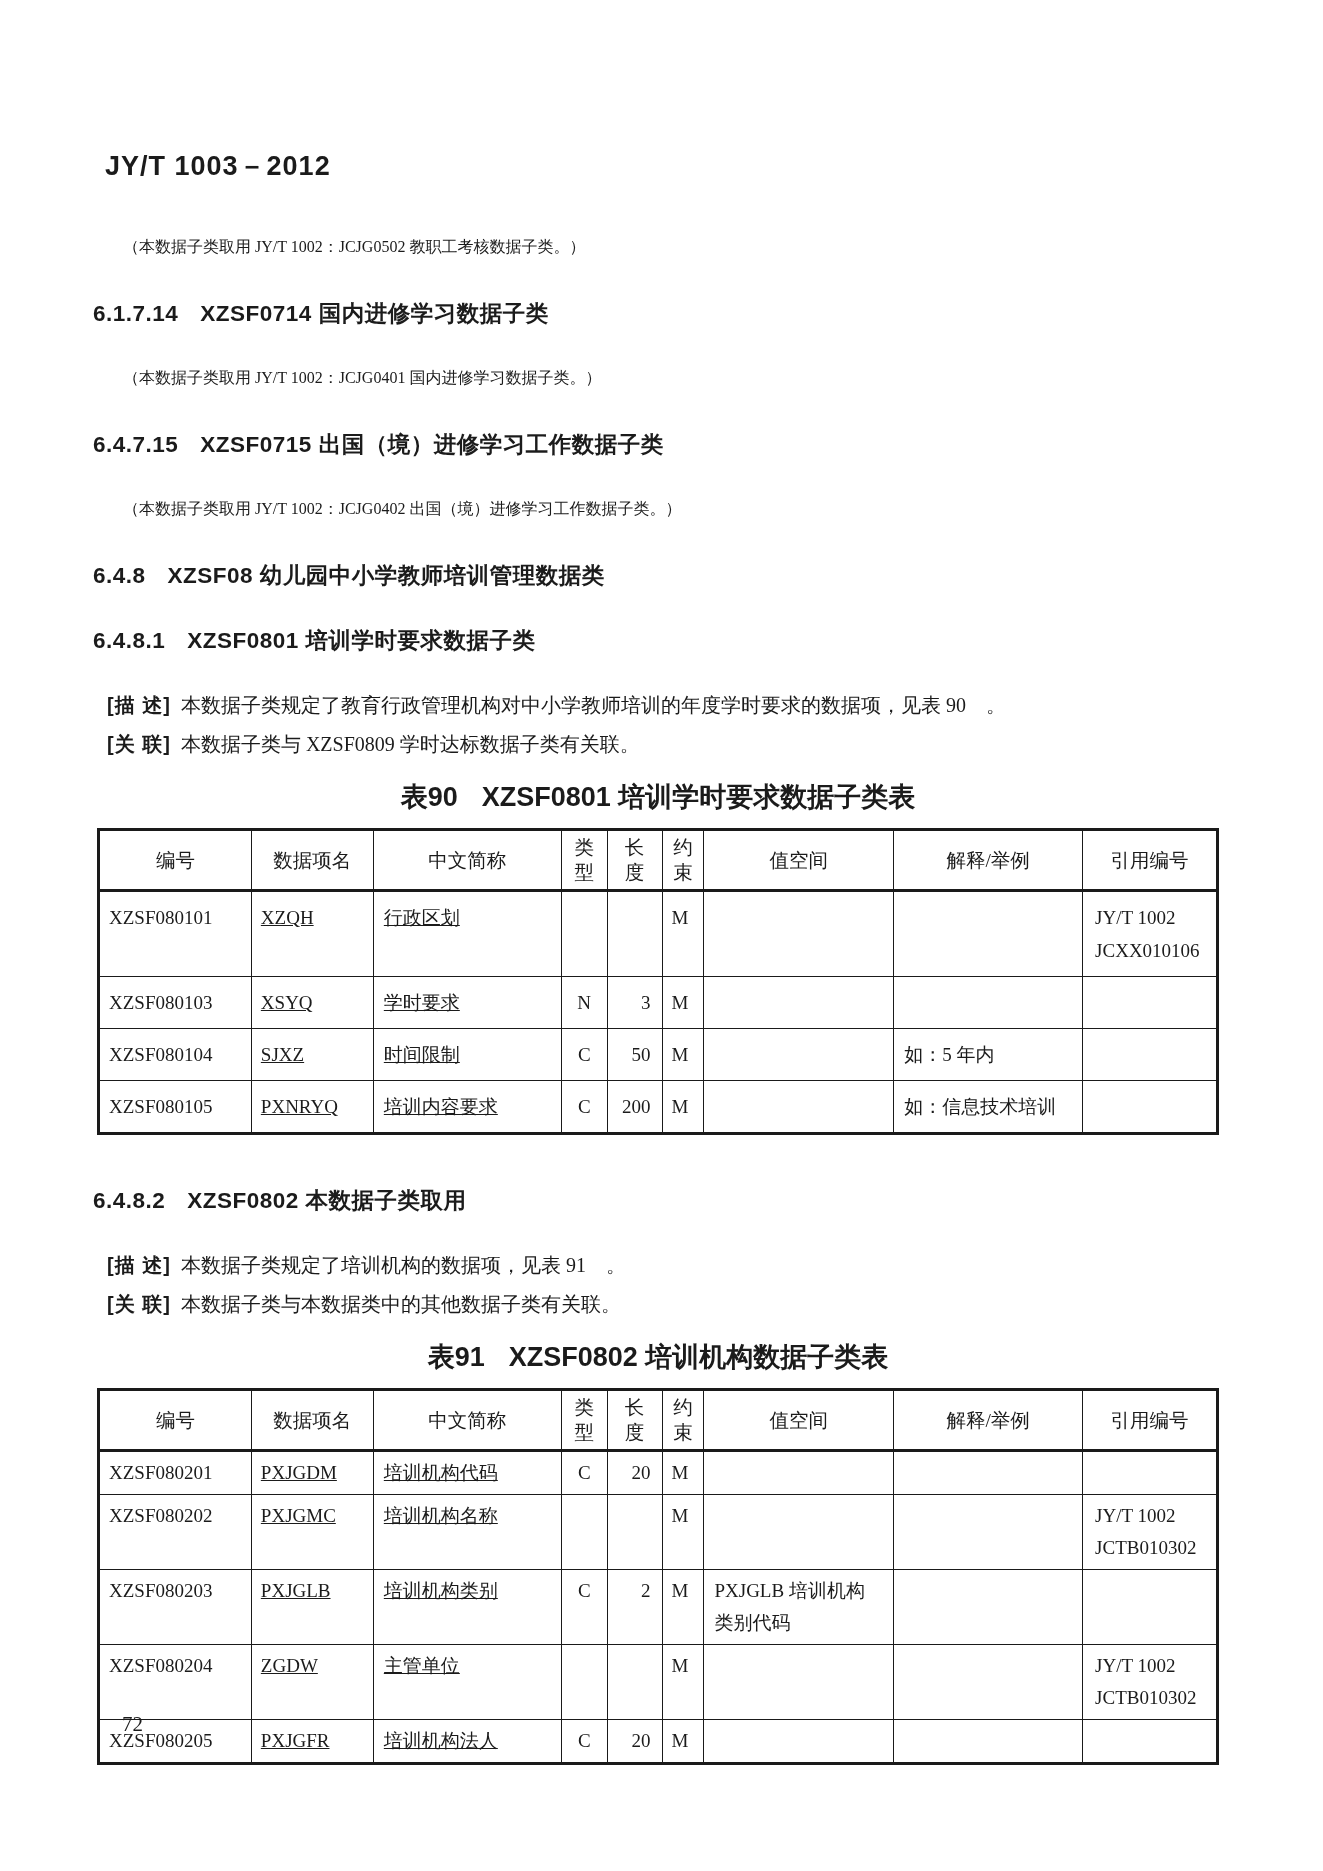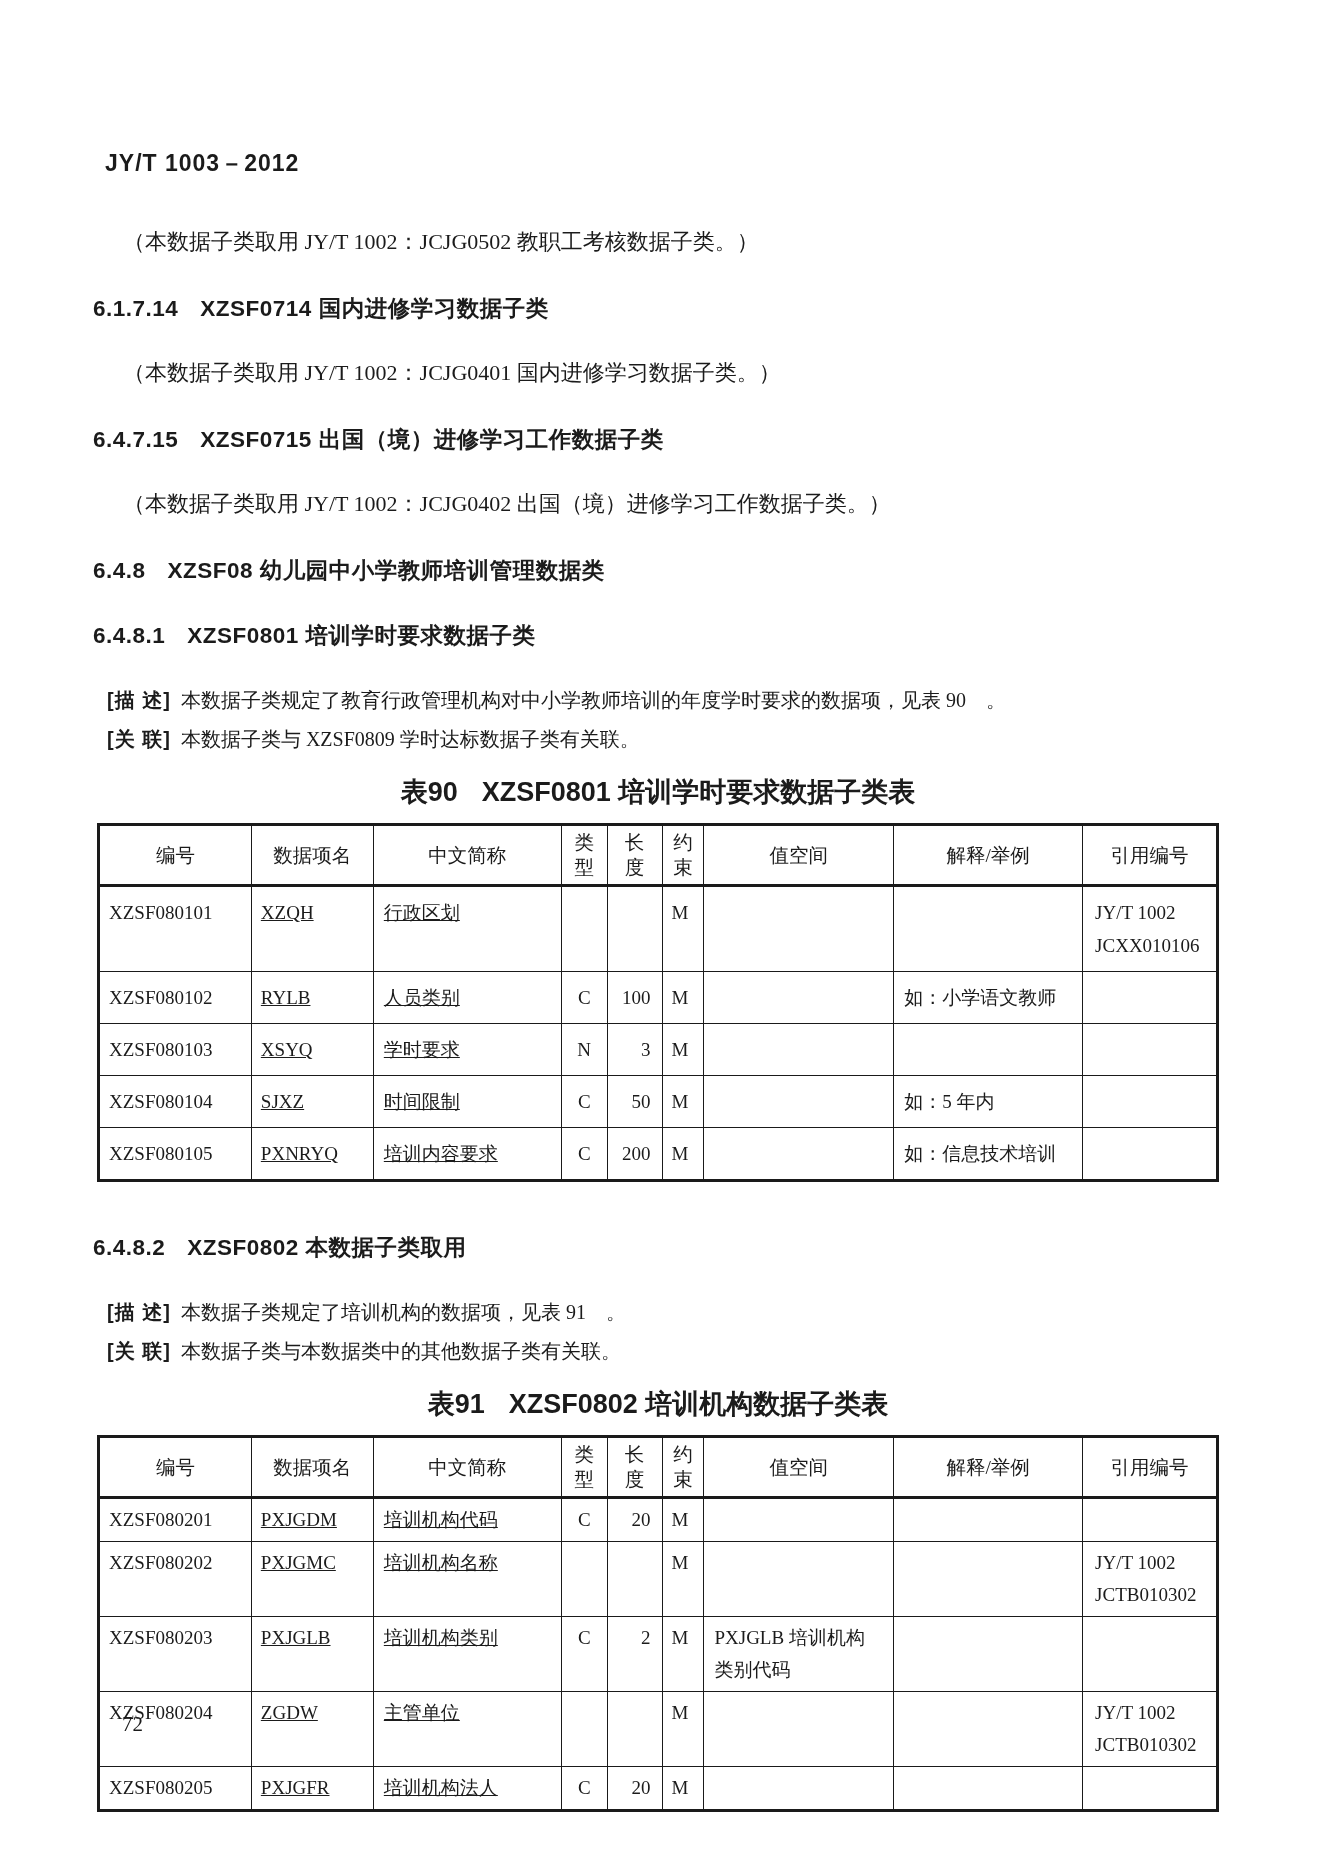--- a/index.html
+++ b/index.html
@@ -13,27 +13,27 @@
     overflow: hidden;
   }
   .page {
     padding: 148px 100px 0 93px;
     width: 100%;
     height: 100%;
   }
   .doc-code {
     font-family: "Liberation Sans", "DejaVu Sans", sans-serif;
     font-weight: bold;
-    font-size: 23px;
+    font-size: 27px;
     letter-spacing: 1px;
     padding-left: 12px;
     margin-bottom: 48px;
   }
   .body-para {
-    font-size: 22px;
+    font-size: 16px;
     line-height: 30px;
     padding-left: 30px;
     margin-bottom: 36px;
   }
   .heading {
     font-family: "Liberation Sans", "DejaVu Sans", sans-serif;
     font-weight: bold;
     font-size: 22.5px;
     margin-bottom: 34px;
     letter-spacing: 0.5px;
@@ -188,31 +188,20 @@
           <td class="c2">行政区划</td>
           <td class="c3"></td>
           <td class="c4"></td>
           <td class="c5">M</td>
           <td class="c6"></td>
           <td class="c7"></td>
           <td class="c8">JY/T 1002
 JCXX010106</td>
         </tr>
         <tr>
-          <td class="c0">XZSF080102</td>
-          <td class="c1">RYLB</td>
-          <td class="c2">人员类别</td>
-          <td class="c3">C</td>
-          <td class="c4">100</td>
-          <td class="c5">M</td>
-          <td class="c6"></td>
-          <td class="c7">如：小学语文教师</td>
-          <td class="c8"></td>
-        </tr>
-        <tr>
           <td class="c0">XZSF080103</td>
           <td class="c1">XSYQ</td>
           <td class="c2">学时要求</td>
           <td class="c3">N</td>
           <td class="c4">3</td>
           <td class="c5">M</td>
           <td class="c6"></td>
           <td class="c7"></td>
           <td class="c8"></td>
         </tr>

